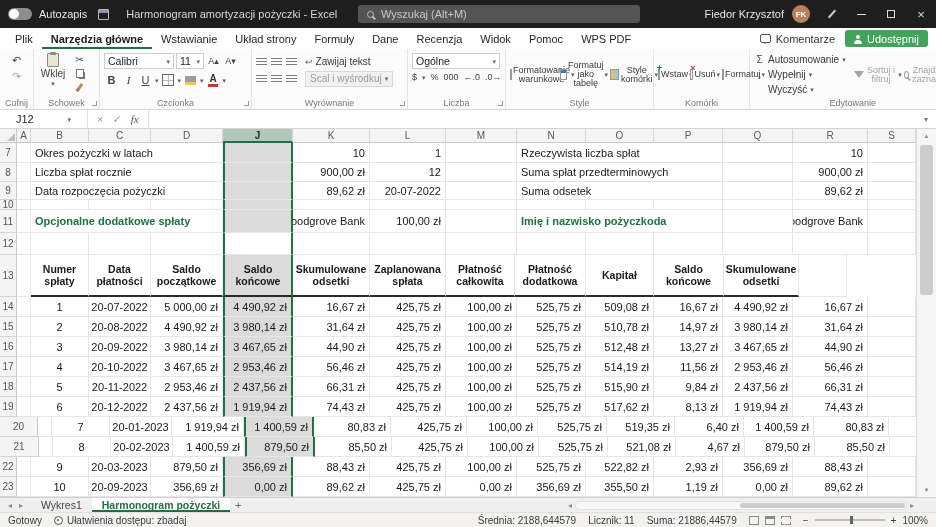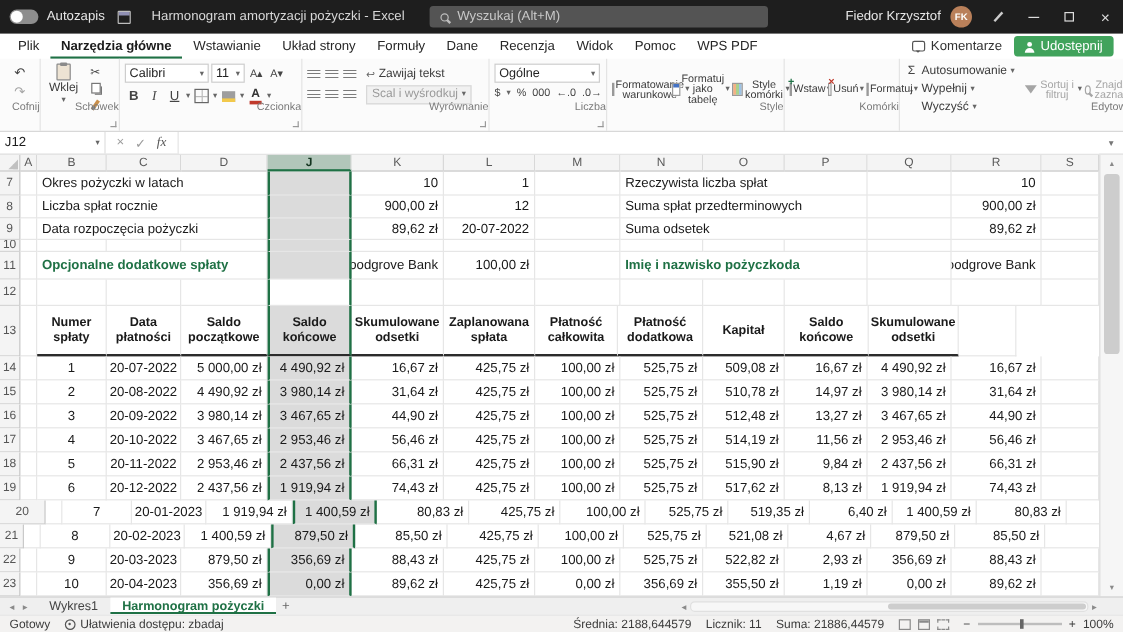--- a/index.html
+++ b/index.html
@@ -39,21 +39,21 @@
   .sharebtn{background:#41A35C;color:#fff;border-radius:3px;height:17px;display:flex;align-items:center;
     gap:5px;padding:0 9px;align-self:center;}
   .i-person{width:8px;height:8px;position:relative;}
   .i-person::before{content:"";position:absolute;left:2px;top:0;width:4px;height:4px;border-radius:50%;background:#fff;}
   .i-person::after{content:"";position:absolute;left:0;bottom:-1px;width:8px;height:4px;border-radius:4px 4px 0 0;background:#fff;}
 
   
   .ribbon{height:61px;background:#FBFBFB;border-bottom:1px solid #D8D8D8;display:flex;
     font-size:10px;color:#3B3B3B;flex:0 0 auto;}
   .rgroup{position:relative;border-right:1px solid #E4E4E4;padding:4px 4px 13px;flex:0 0 auto;}
-  .glabel{position:absolute;bottom:15px;left:0;right:0;text-align:right;font-size:9px;color:#7A7A7A;
+  .glabel{position:absolute;bottom:1px;left:0;right:0;text-align:center;font-size:9px;color:#7A7A7A;
     white-space:nowrap;overflow:hidden;}
   .launcher{position:absolute;right:2px;bottom:3px;width:5px;height:5px;border-right:1px solid #999;border-bottom:1px solid #999;}
   .chev{font-size:7px;color:#666;line-height:1;}
   .mbtn{min-width:15px;height:16px;display:flex;align-items:center;justify-content:center;font-size:11px;color:#444;gap:1px;}
   .bB{font-weight:bold;} .bI{font-style:italic;font-family:"Liberation Serif",serif;} .bU{text-decoration:underline;}
   .g-undo{width:34px;display:flex;flex-direction:column;align-items:center;gap:2px;}
   .g-undo .mbtn{height:14px;}
   .g-clip{width:66px;display:flex;gap:4px;}
   .pastebig{display:flex;flex-direction:column;align-items:center;gap:1px;width:30px;font-size:10px;}
   .i-clipboard{width:12px;height:14px;border:1px solid #8A8A8A;border-radius:1px;background:#EDE3D3;position:relative;}
@@ -98,21 +98,21 @@
   .i-eraser{width:9px;height:6px;background:#F48FB1;transform:skewX(-20deg);}
   .editright{display:flex;gap:2px;margin-left:8px;}
   .dim{color:#A5A5A5;}
   .i-funnel{width:0;height:0;border-left:5px solid transparent;border-right:5px solid transparent;border-top:7px solid #A5A5A5;}
   .i-maggray{width:8px;height:8px;border:1.5px solid #A5A5A5;border-radius:50%;position:relative;}
   .i-maggray::after{content:"";position:absolute;width:4px;height:1.5px;background:#A5A5A5;transform:rotate(45deg);right:-3px;bottom:-2px;}
 
   
   .formulabar{height:19px;display:flex;align-items:stretch;background:#fff;border-bottom:1px solid #D4D4D4;
     font-size:11px;flex:0 0 auto;}
-  .namebox{width:88px;display:flex;align-items:center;justify-content:space-between;padding:0 4px;
+  .namebox{width:88px;display:flex;align-items:center;justify-content:space-between;padding:0 16px;
     border-right:1px solid #E0E0E0;}
   .fbtns{display:flex;align-items:center;gap:9px;padding:0 9px;color:#9B9B9B;border-right:1px solid #E0E0E0;}
   .fx{font-style:italic;font-family:"Liberation Serif",serif;color:#555;}
   .finput{flex:1;background:#fff;}
   .fchev{width:20px;display:flex;align-items:center;justify-content:center;color:#777;font-size:8px;}
 
   
   .gridwrap{height:368px;display:flex;flex:0 0 auto;background:#fff;}
   .gridarea{width:916px;overflow:hidden;}
   .colrow{display:flex;height:14px;}
@@ -634,21 +634,21 @@
             <div class="cell num" style="width: 76px;">425,75 zł</div>
             <div class="cell num" style="width: 71px;">100,00 zł</div>
             <div class="cell num" style="width: 69px;">525,75 zł</div>
             <div class="cell num" style="width: 68px;">519,35 zł</div>
             <div class="cell num" style="width: 69px;">6,40 zł</div>
             <div class="cell num" style="width: 70px;">1 400,59 zł</div>
             <div class="cell num" style="width: 75px;">80,83 zł</div>
             <div class="cell" style="width: 48px;"></div>
           </div>
           <div class="grow" style="height: 20px;">
-            <div class="cell rowhead" style="width: 20px;">21</div>
+            <div class="cell rowhead" style="width: 39px;">21</div>
             <div class="cell" style="width: 14px;"></div>
             <div class="cell ctr" style="width: 58px;">8</div>
             <div class="cell ctr" style="width: 62px;">20-02-2023</div>
             <div class="cell num" style="width: 72px;">1 400,59 zł</div>
             <div class="cell num selcell" style="width: 70px;">879,50 zł</div>
             <div class="cell num" style="width: 77px;">85,50 zł</div>
             <div class="cell num" style="width: 76px;">425,75 zł</div>
             <div class="cell num" style="width: 71px;">100,00 zł</div>
             <div class="cell num" style="width: 69px;">525,75 zł</div>
             <div class="cell num" style="width: 68px;">521,08 zł</div>
@@ -671,21 +671,21 @@
             <div class="cell num" style="width: 68px;">522,82 zł</div>
             <div class="cell num" style="width: 69px;">2,93 zł</div>
             <div class="cell num" style="width: 70px;">356,69 zł</div>
             <div class="cell num" style="width: 75px;">88,43 zł</div>
             <div class="cell" style="width: 48px;"></div>
           </div>
           <div class="grow" style="height: 20px;">
             <div class="cell rowhead" style="width: 17px;">23</div>
             <div class="cell" style="width: 14px;"></div>
             <div class="cell ctr" style="width: 58px;">10</div>
-            <div class="cell ctr" style="width: 62px;">20-04-2023</div>
+            <div class="cell ctr" style="width: 62px;">20-09-2023</div>
             <div class="cell num" style="width: 72px;">356,69 zł</div>
             <div class="cell num selcell" style="width: 70px;">0,00 zł</div>
             <div class="cell num" style="width: 77px;">89,62 zł</div>
             <div class="cell num" style="width: 76px;">425,75 zł</div>
             <div class="cell num" style="width: 71px;">0,00 zł</div>
             <div class="cell num" style="width: 69px;">356,69 zł</div>
             <div class="cell num" style="width: 68px;">355,50 zł</div>
             <div class="cell num" style="width: 69px;">1,19 zł</div>
             <div class="cell num" style="width: 70px;">0,00 zł</div>
             <div class="cell num" style="width: 75px;">89,62 zł</div>

